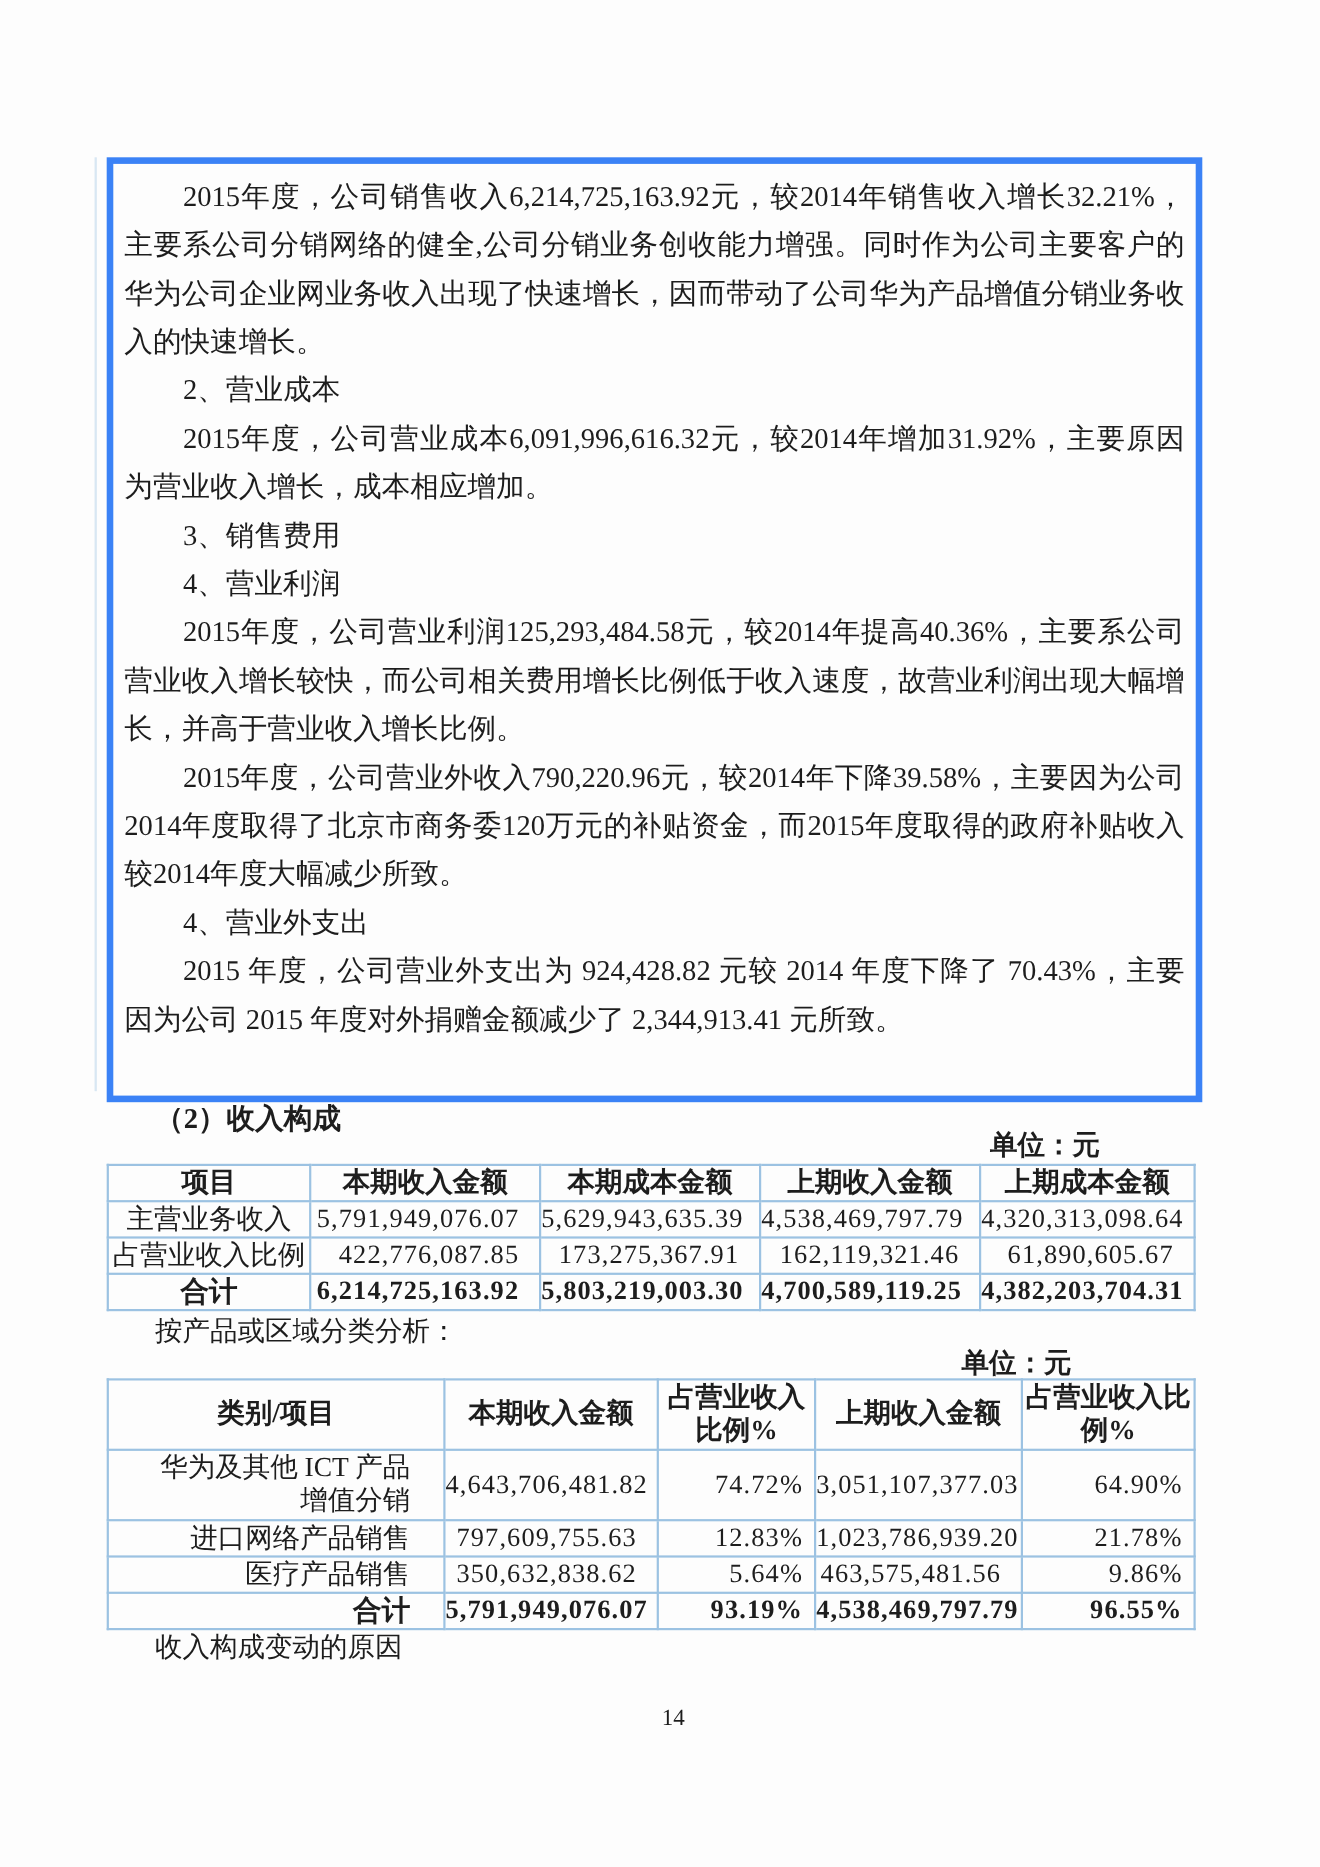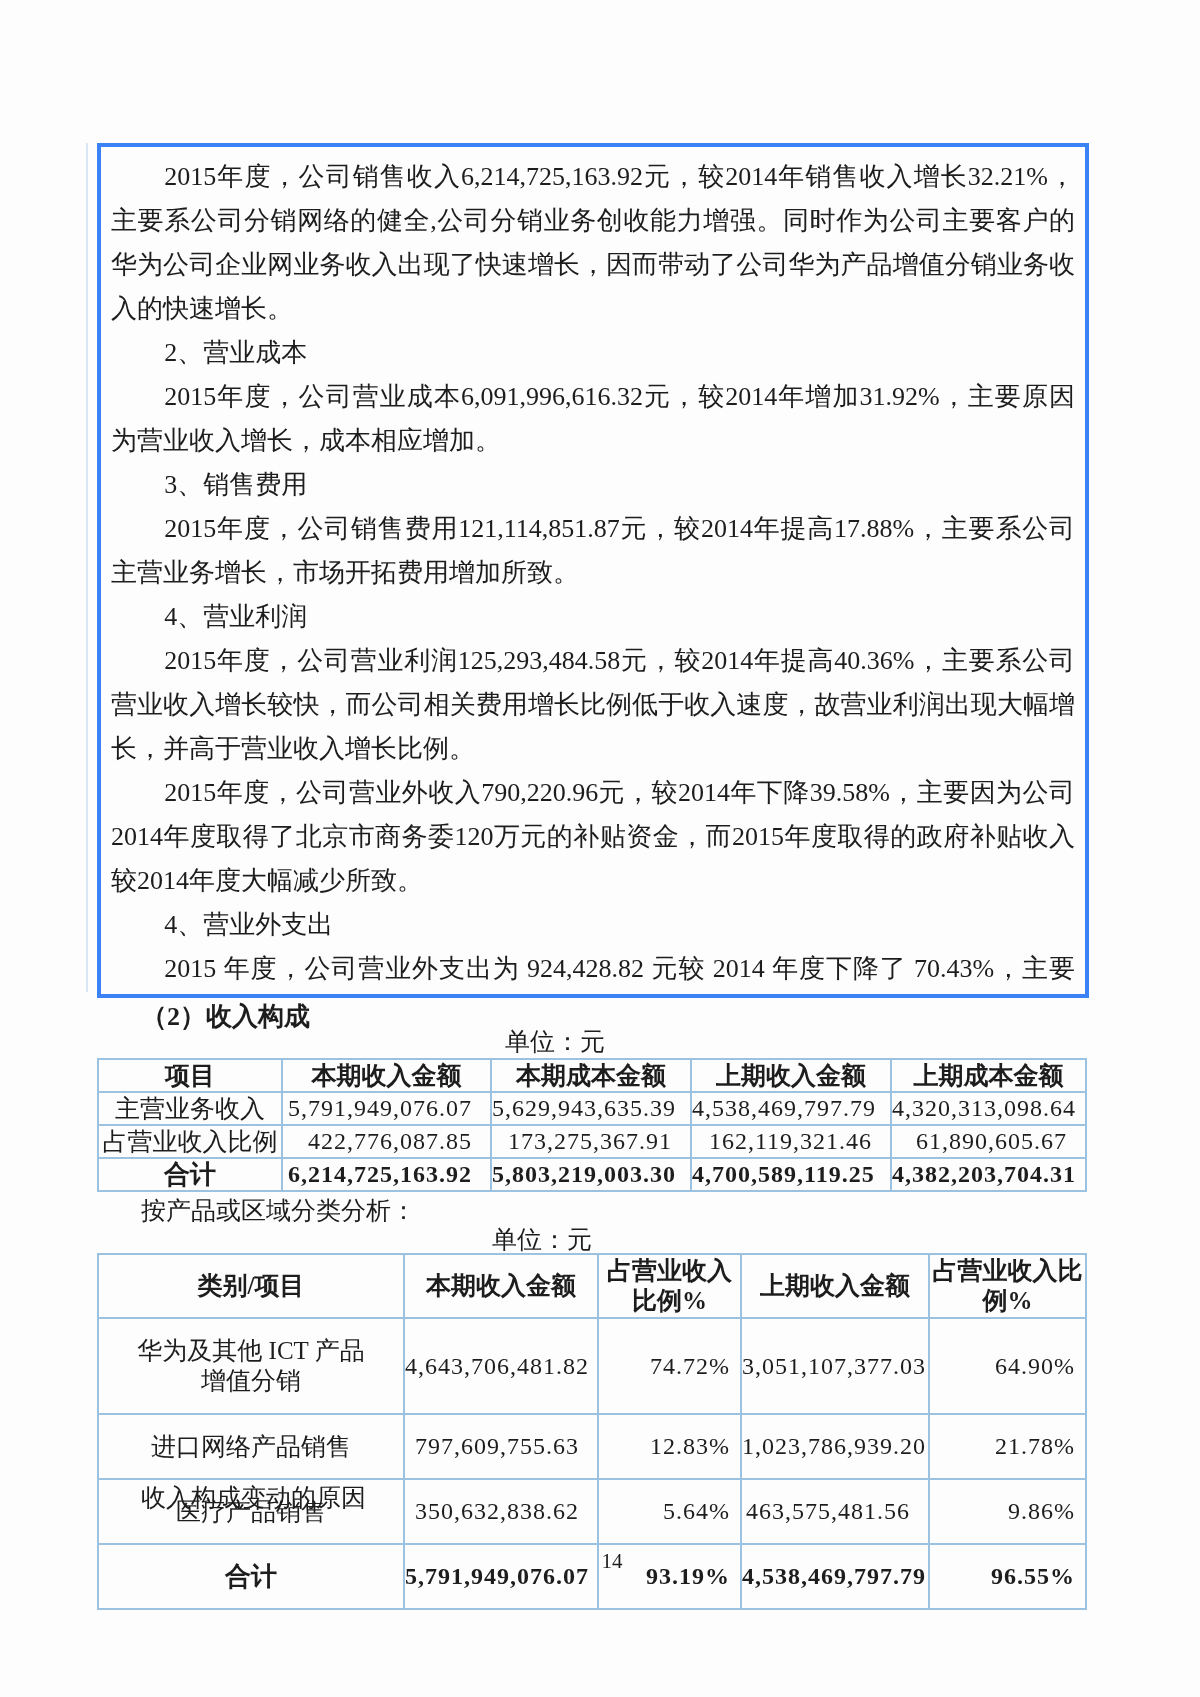--- a/index.html
+++ b/index.html
@@ -17,38 +17,38 @@
     position: absolute; left: 86px; top: 143px;
     width: 2px; height: 849px;
     background: rgba(156, 194, 226, 0.38);
   }
 
   
   .text-box {
     position: absolute; left: 97px; top: 143px;
     width: 964px; height: 839px;
     padding: 8px 10px 0 10px;
-    border: 4px solid #3b82f6;
+    border: 6px solid #3b82f6;
     background: #fdfdfd;
     font-size: 26px; line-height: 44px;
     text-align: justify;
     overflow: hidden;
   }
   .text-box p { margin: 0; text-indent: 2.05em; }
 
   .section-heading {
     position: absolute; left: 141px; top: 1001px;
     font-size: 26px; font-weight: 700; line-height: 32px;
   }
 
   .unit-label {
-    position: absolute; left: 97px; width: 988px;
+    position: absolute; left: 84px; width: 988px;
     box-sizing: border-box;
-    text-align: center;
-    font-size: 25px; font-weight: 400; line-height: 26px;
+    text-align: right;
+    font-size: 25px; font-weight: 700; line-height: 26px;
   }
   .unit-label.u1 { top: 1029px; padding-right: 72px; }
   .unit-label.u2 { top: 1227px; padding-right: 98px; }
 
   table.fin {
     position: absolute; left: 97px; width: 988px;
     border-collapse: collapse; table-layout: fixed;
     background: #fdfdfd;
   }
   table.t1 { top: 1058px; }
@@ -60,21 +60,21 @@
     overflow: hidden;
   }
   .fin th { font-size: 25px; font-weight: 700; text-align: center; line-height: 30px; border-radius: 12px; }
   .t1 th { height: 31px; }
   .t1 td { height: 31px; }
   .t2 th.tall { height: 62px; }
   .t2 td { height: 31px; }
   .t2 tr.dbl td { height: 62px; }
 
   .fin td.lbl { font-size: 25px; text-align: center; line-height: 30px; margin-left: 27px; }
-  .t2 td.lbl { padding: 16px 30px; }
+  .t2 td.lbl { padding: 0 30px; text-align: right; }
   .fin td.num {
     font-size: 24px; text-align: right;
     padding-right: 18px; letter-spacing: 1px;
     white-space: nowrap;
   }
   .fin td.pct {
     font-size: 24px; text-align: right;
     padding-right: 10px; letter-spacing: 1px;
     white-space: nowrap;
   }
@@ -96,21 +96,20 @@
 </head>
 <body>
 
 <div class="artifact-line"></div>
 
 <div class="text-box">
   <p>2015年度，公司销售收入6,214,725,163.92元，较2014年销售收入增长32.21%，主要系公司分销网络的健全,公司分销业务创收能力增强。同时作为公司主要客户的华为公司企业网业务收入出现了快速增长，因而带动了公司华为产品增值分销业务收入的快速增长。</p>
   <p>2、营业成本</p>
   <p>2015年度，公司营业成本6,091,996,616.32元，较2014年增加31.92%，主要原因为营业收入增长，成本相应增加。</p>
   <p>3、销售费用</p>
-  <p>2015年度，公司销售费用121,114,851.87元，较2014年提高17.88%，主要系公司主营业务增长，市场开拓费用增加所致。</p>
   <p>4、营业利润</p>
   <p>2015年度，公司营业利润125,293,484.58元，较2014年提高40.36%，主要系公司营业收入增长较快，而公司相关费用增长比例低于收入速度，故营业利润出现大幅增长，并高于营业收入增长比例。</p>
   <p>2015年度，公司营业外收入790,220.96元，较2014年下降39.58%，主要因为公司2014年度取得了北京市商务委120万元的补贴资金，而2015年度取得的政府补贴收入较2014年度大幅减少所致。</p>
   <p>4、营业外支出</p>
   <p>2015 年度，公司营业外支出为 924,428.82 元较 2014 年度下降了 70.43%，主要因为公司 2015 年度对外捐赠金额减少了 2,344,913.41 元所致。</p>
 </div>
 
 <div class="section-heading">（2）收入构成</div>
 
 <div class="unit-label u1">单位：元</div>

